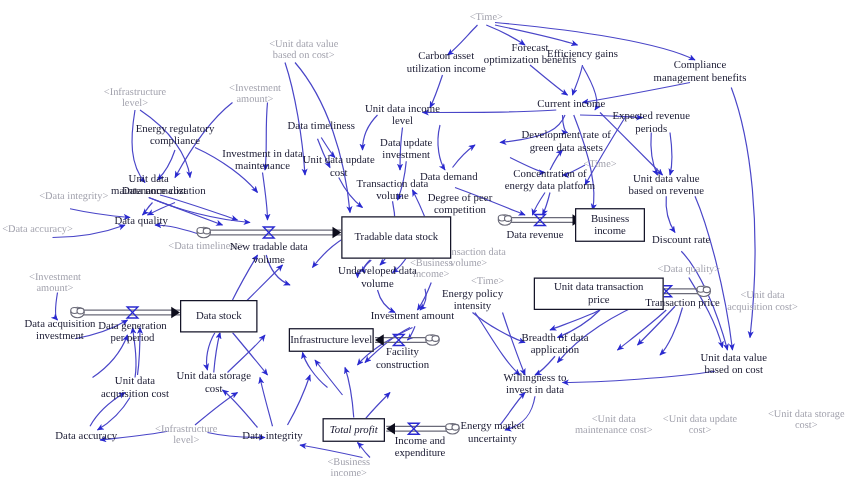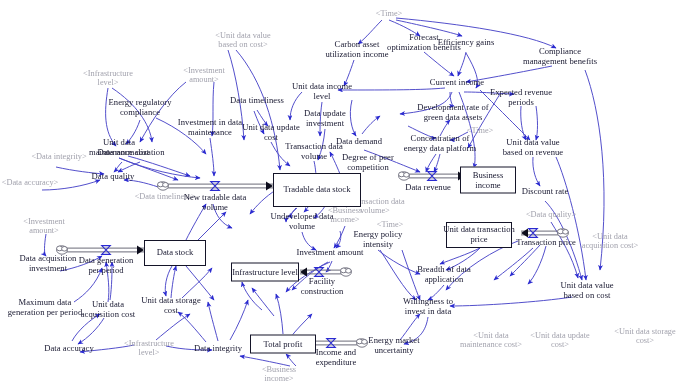--- a/index.html
+++ b/index.html
@@ -301,22 +301,20 @@
     <div class="var" style="left: 444px; top: 275px;">Breadth of data
 application</div>
     <div class="var" style="left: 428px; top: 307px;">Willingness to
 invest in data</div>
     <div class="var" style="left: 394px; top: 346px;">Energy market
 uncertainty</div>
     <div class="var" style="left: 587px; top: 291px;">Unit data value
 based on cost</div>
     <div class="var" style="left: 48px; top: 264px;">Data acquisition
 investment</div>
-    <div class="var" style="left: 45px; top: 308px;">Maximum data
-generation per period</div>
     <div class="var" style="left: 108px; top: 310px;">Unit data
 acquisition cost</div>
     <div class="var" style="left: 171px; top: 306px;">Unit data storage
 cost</div>
     <div class="var" style="left: 69px; top: 349px;">Data accuracy</div>
     <div class="var" style="left: 218px; top: 349px;">Data integrity</div>
     <div class="shadowvar" style="left: 243px; top: 40px;">&lt;Unit data value
 based on cost&gt;</div>
     <div class="shadowvar" style="left: 204px; top: 75px;">&lt;Investment
 amount&gt;</div>
@@ -345,23 +343,23 @@
 maintenance cost&gt;</div>
     <div class="shadowvar" style="left: 560px; top: 340px;">&lt;Unit data update
 cost&gt;</div>
     <div class="shadowvar" style="left: 645px; top: 336px;">&lt;Unit data storage
 cost&gt;</div>
     <div class="stock" style="left: 317px; top: 190px; width: 88px; height: 34px;">Tradable data stock</div>
     <div class="stock" style="left: 175px; top: 253px; width: 62px; height: 26px;">Data stock</div>
     <div class="stock" style="left: 488px; top: 180px; width: 56px; height: 27px;">Business
 income</div>
     <div class="stock" style="left: 265px; top: 272px; width: 68px; height: 19px;">Infrastructure level</div>
-    <div class="stock" style="left: 479px; top: 235px; width: 66px; height: 26px;">Unit data transaction
+    <div class="stock" style="left: 479px; top: 235px; width: 104px; height: 26px;">Unit data transaction
 price</div>
-    <div class="stock" style="left: 283px; top: 344px; width: 66px; height: 19px;">Total profit</div>
+    <div class="stock" style="left: 283px; top: 344px; width: 50px; height: 19px; font-style: italic;">Total profit</div>
     <div class="flowlabel" style="left: 215px; top: 193px;">New tradable data
 volume</div>
     <div class="flowlabel" style="left: 106px; top: 256px;">Data generation
 per period</div>
     <div class="flowlabel" style="left: 428px; top: 183px;">Data revenue</div>
     <div class="flowlabel" style="left: 322px; top: 277px;">Facility
 construction</div>
     <div class="flowlabel" style="left: 546px; top: 238px;">Transaction price</div>
     <div class="flowlabel" style="left: 336px; top: 348px;">Income and
 expenditure</div>

